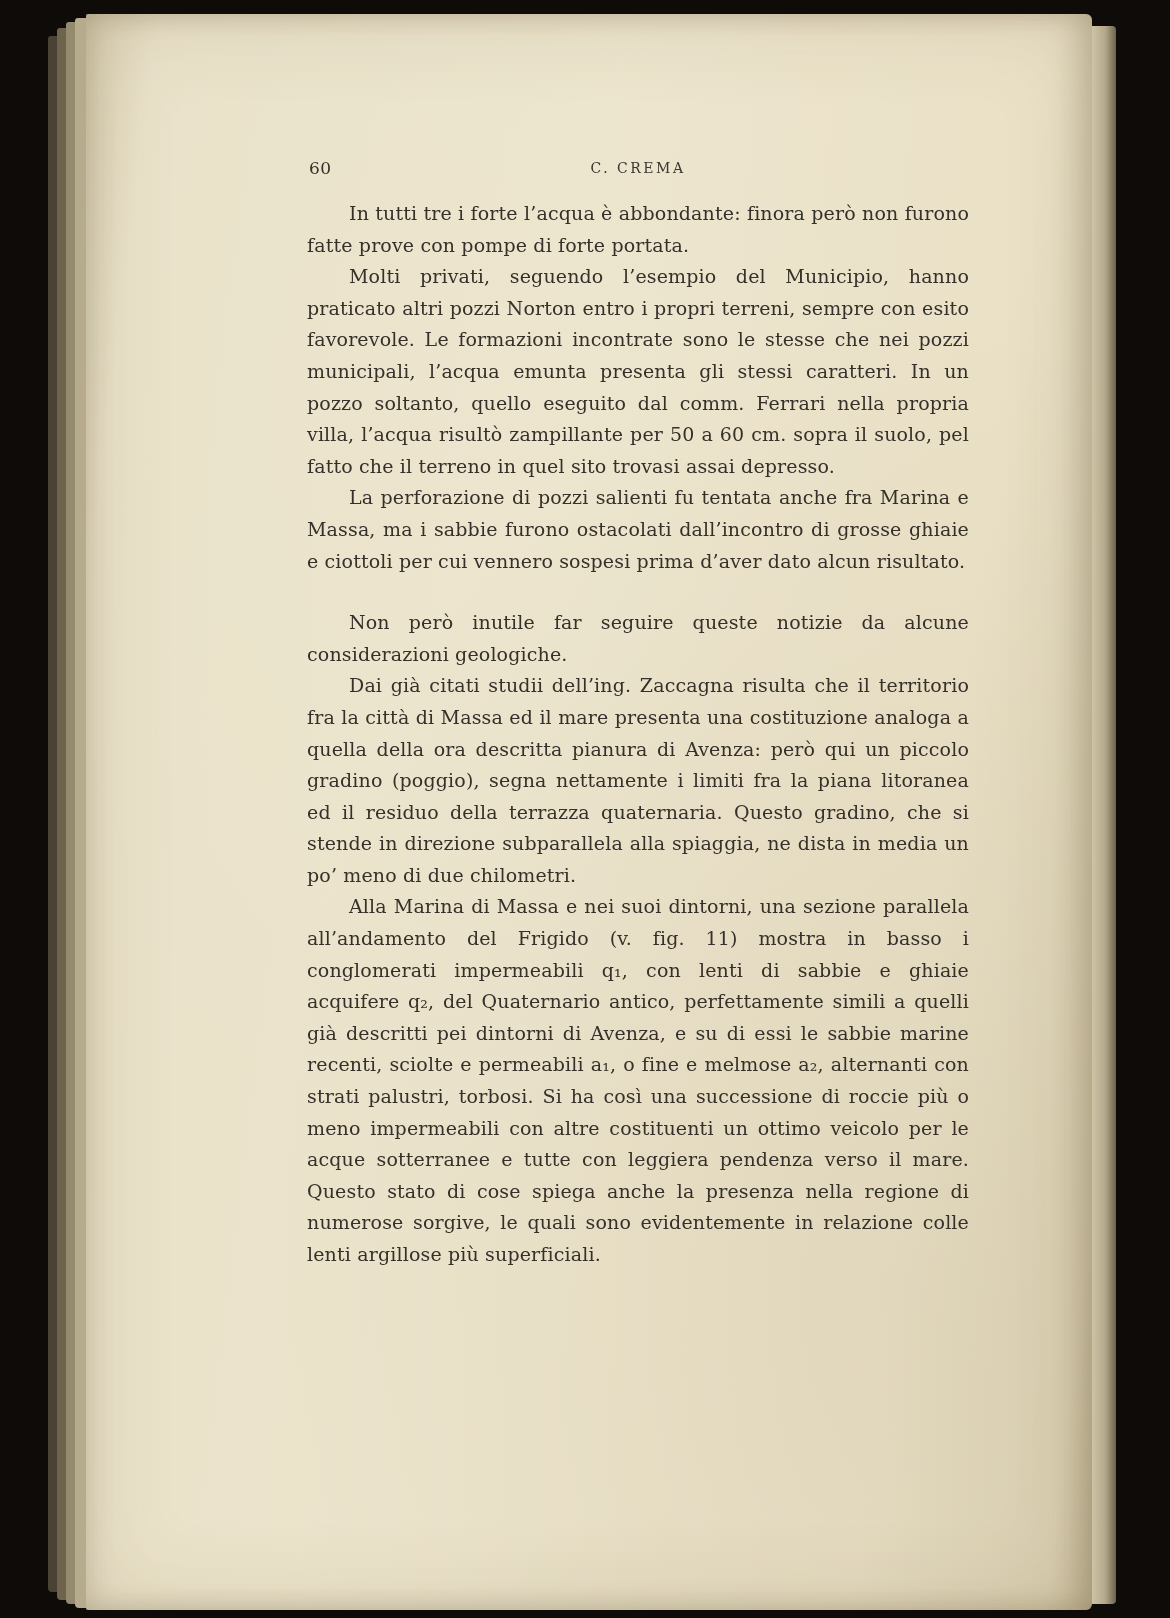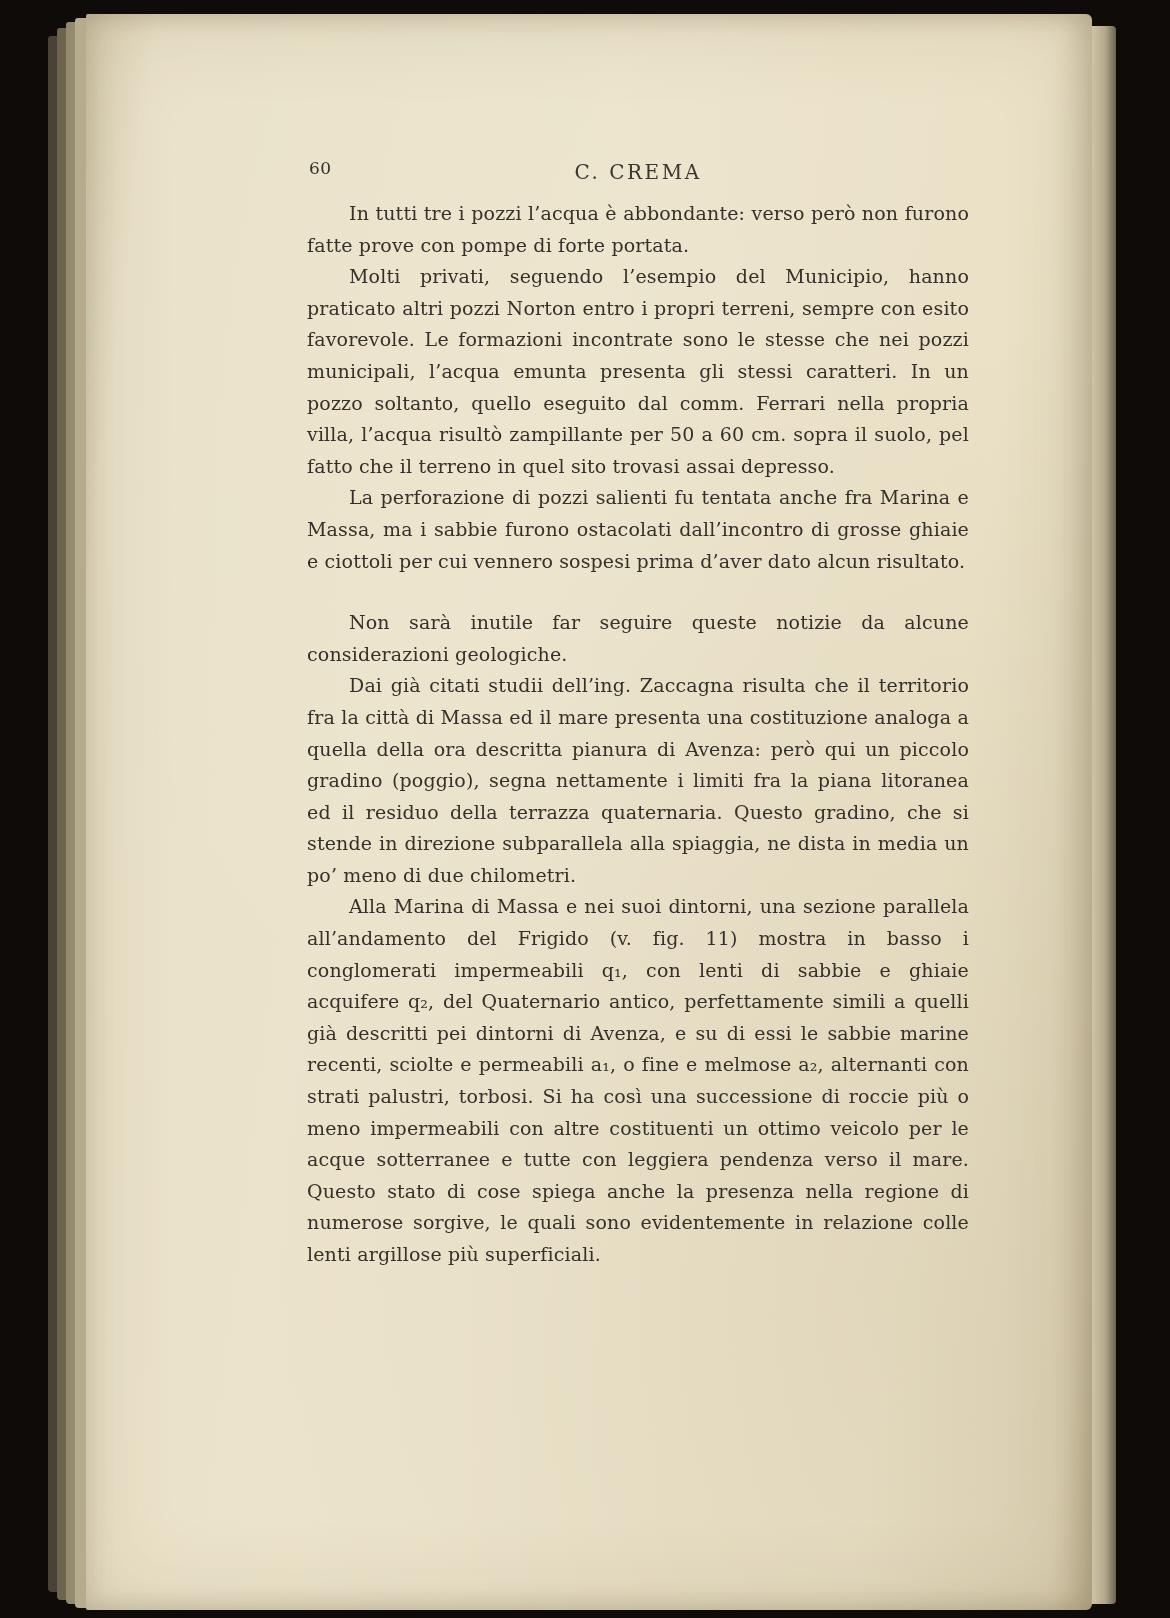--- a/index.html
+++ b/index.html
@@ -60,21 +60,21 @@
   }
   .page-num{
     position:absolute;left:2px;top:2px;
     font-size:17px;
     letter-spacing:.5px;
   }
   .running-head{
     display:block;
     text-align:center;
     padding-top:4px;
-    font-size:20px;
+    font-size:14px;
     letter-spacing:2.5px;
     color:#3b362f;
   }
   .paragraphs{
     font-size:19px;
     line-height:31.6px;
     text-align:justify;
     letter-spacing:.15px;
   }
   .para{
@@ -97,24 +97,24 @@
 
   <div class="page">
     <div class="text-block">
 
       <div class="header-row">
         <span class="page-num">60</span>
         <span class="running-head">C. CREMA</span>
       </div>
 
       <div class="paragraphs">
-          <p class="para">In tutti tre i pozzi l’acqua è abbondante: verso però non furono fatte prove con pompe di forte portata.</p>
+          <p class="para">In tutti tre i forte l’acqua è abbondante: finora però non furono fatte prove con pompe di forte portata.</p>
           <p class="para">Molti privati, seguendo l’esempio del Municipio, hanno praticato altri pozzi Norton entro i propri terreni, sempre con esito favorevole. Le formazioni incontrate sono le stesse che nei pozzi municipali, l’acqua emunta presenta gli stessi caratteri. In un pozzo soltanto, quello eseguito dal comm. Ferrari nella propria villa, l’acqua risultò zampillante per 50 a 60 cm. sopra il suolo, pel fatto che il terreno in quel sito trovasi assai depresso.</p>
           <p class="para">La perforazione di pozzi salienti fu tentata anche fra Marina e Massa, ma i sabbie furono ostacolati dall’incontro di grosse ghiaie e ciottoli per cui vennero sospesi prima d’aver dato alcun risultato.</p>
-          <p class="para gap">Non sarà inutile far seguire queste notizie da alcune considerazioni geologiche.</p>
+          <p class="para gap">Non però inutile far seguire queste notizie da alcune considerazioni geologiche.</p>
           <p class="para">Dai già citati studii dell’ing. Zaccagna risulta che il territorio fra la città di Massa ed il mare presenta una costituzione analoga a quella della ora descritta pianura di Avenza: però qui un piccolo gradino (poggio), segna nettamente i limiti fra la piana litoranea ed il residuo della terrazza quaternaria. Questo gradino, che si stende in direzione subparallela alla spiaggia, ne dista in media un po’ meno di due chilometri.</p>
           <p class="para">Alla Marina di Massa e nei suoi dintorni, una sezione parallela all’andamento del Frigido (v. fig. 11) mostra in basso i conglomerati impermeabili q₁, con lenti di sabbie e ghiaie acquifere q₂, del Quaternario antico, perfettamente simili a quelli già descritti pei dintorni di Avenza, e su di essi le sabbie marine recenti, sciolte e permeabili a₁, o fine e melmose a₂, alternanti con strati palustri, torbosi. Si ha così una successione di roccie più o meno impermeabili con altre costituenti un ottimo veicolo per le acque sotterranee e tutte con leggiera pendenza verso il mare. Questo stato di cose spiega anche la presenza nella regione di numerose sorgive, le quali sono evidentemente in relazione colle lenti argillose più superficiali.</p>
         </div>
 
     </div>
   </div>
 
   <div class="right-strip"></div>
 
 </div>

